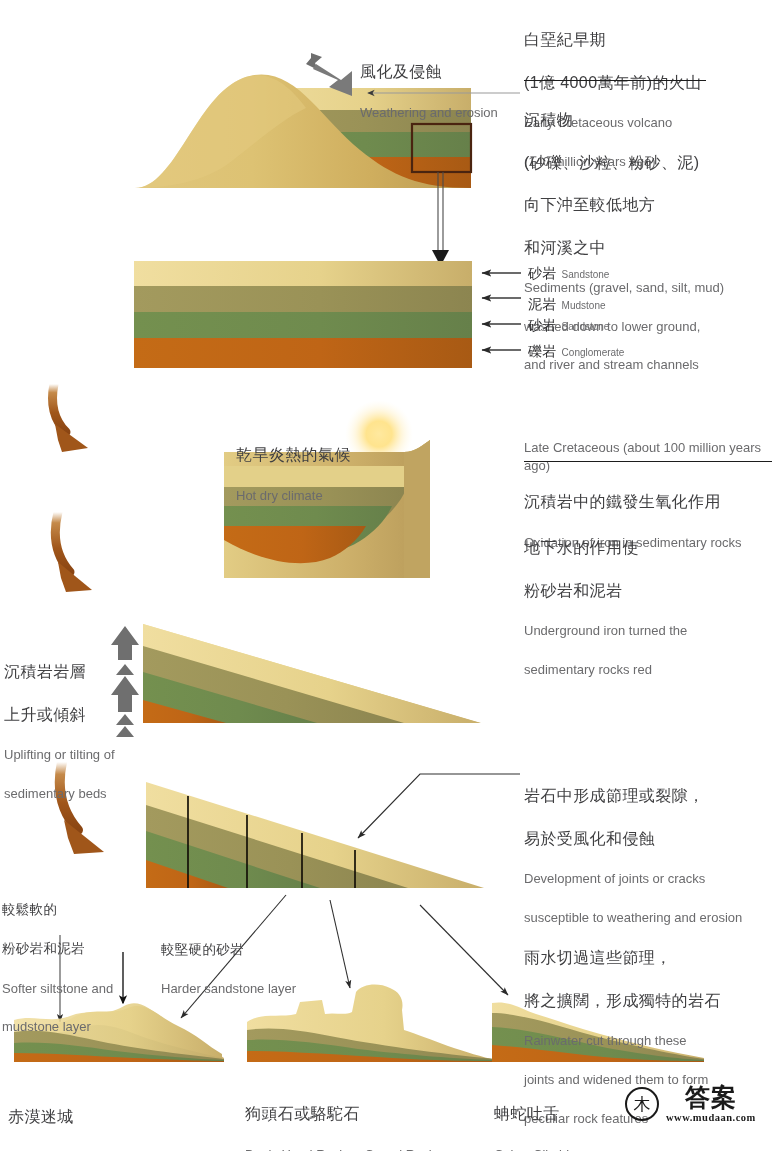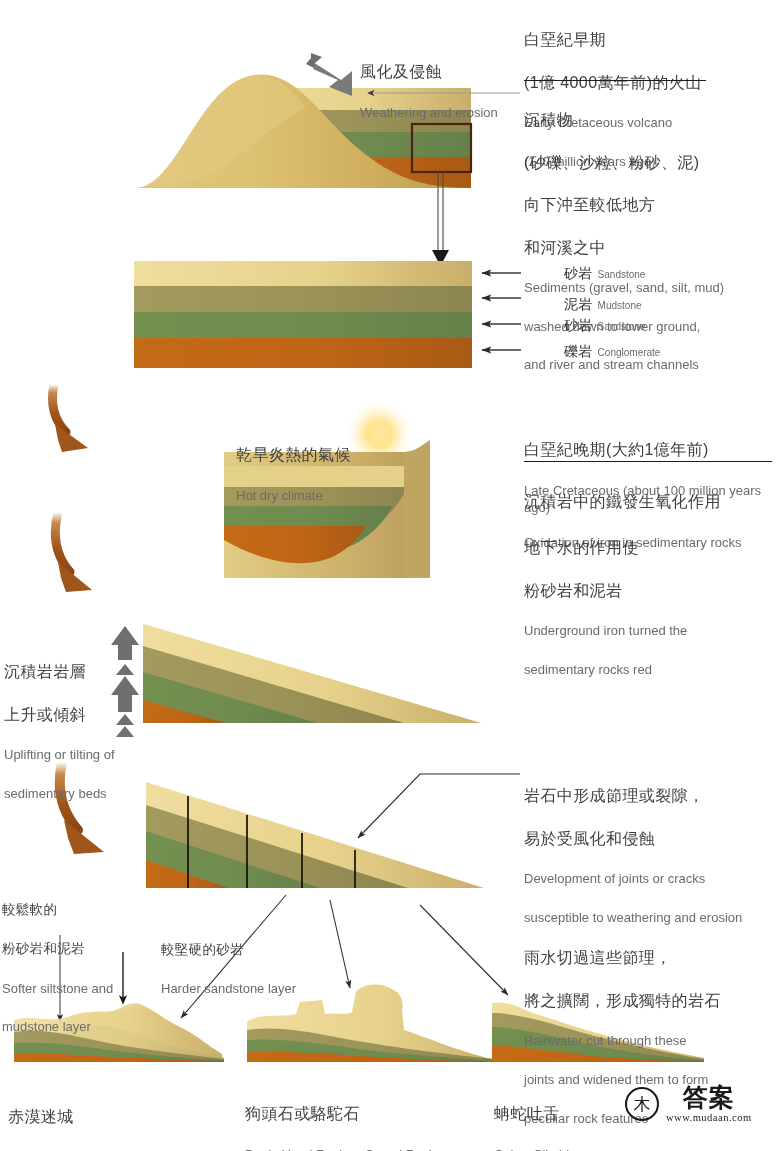--- a/index.html
+++ b/index.html
@@ -12,21 +12,21 @@
   .abs{position:absolute;}
 
   
   .txt{position:absolute;line-height:1.33;white-space:pre-line;}
   .cn{font-size:16px;color:#3f3f41;letter-spacing:.4px;}
   .en{font-size:13px;color:#6b6b6d;}
   .cn-sm{font-size:13.5px;color:#3f3f41;letter-spacing:.3px;}
   .hr{position:absolute;height:0;border-top:1.6px solid #1d1d1d;}
 
   .lbl-row{display:flex;align-items:baseline;gap:5px;}
-  .lbl-cn{font-size:14px;color:#2f2f31;letter-spacing:.3px;margin-left:36px;}
+  .lbl-cn{font-size:14px;color:#2f2f31;letter-spacing:.3px;}
   .lbl-en{font-size:10px;color:#6b6b6d;}
 
   
   svg.ov{position:absolute;left:0;top:0;width:776px;height:1151px;overflow:visible;}
 
   .wm{position:absolute;}
   .wm-txt{font-family:"Liberation Serif","DejaVu Serif",serif;}
 </style>
 </head>
 <body>
@@ -284,21 +284,20 @@
     <span class="lbl-cn">礫岩</span>
     <span class="lbl-en">Conglomerate</span>
   </div>
 
   <div class="txt" style="left:228px;top:423px;margin-left:8px;">
     <div class="cn">乾旱炎熱的氣候</div>
     <div class="en">Hot dry climate</div>
   </div>
 
   <div class="txt" style="left:524px;top:418px;">
-    <div class="cn">白堊紀晚期(大約1億年前)</div>
     <div class="en">Late Cretaceous (about 100 million years ago)</div>
   </div>
   <div class="hr" style="left:524px;top:461px;width:248px;"></div>
 
   <div class="txt" style="left:524px;top:470px;">
     <div class="cn">沉積岩中的鐵發生氧化作用</div>
     <div class="en">Oxidation of iron in sedimentary rocks</div>
   </div>
 
   <div class="txt" style="left:524px;top:516px;">
@@ -352,17 +351,17 @@
     <div class="en">Cobra Climbing</div>
   </div>
 
   <div class="wm" style="left:625px;top:1085px;display:flex;align-items:center;gap:7px;">
     <div style="width:30px;height:30px;border-radius:50%;border:2.6px solid #1a1a1a;
                 display:flex;align-items:center;justify-content:center;">
       <span class="wm-txt" style="font-size:17px;color:#1a1a1a;line-height:1;">木</span>
     </div>
     <div style="display:flex;flex-direction:column;align-items:center;">
       <span class="wm-txt" style="font-size:25px;font-weight:bold;color:#1a1a1a;line-height:1;letter-spacing:1px;">答案</span>
-      <span class="wm-txt" style="font-size:10.5px;color:#1a1a1a;letter-spacing:.5px;margin-top:2px;">www.mudaan.com</span>
+      <span class="wm-txt" style="font-size:10.5px;color:#1a1a1a;letter-spacing:.5px;margin-top:2px;font-weight:bold;">www.mudaan.com</span>
     </div>
   </div>
 
 </div>
 
 </body></html>

